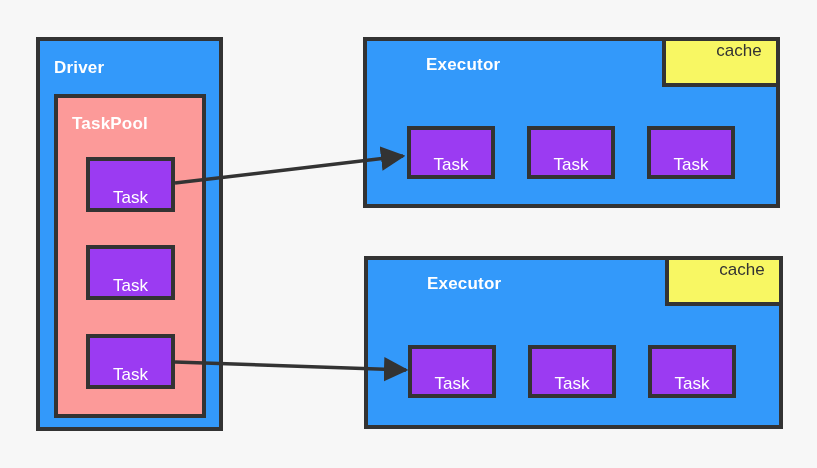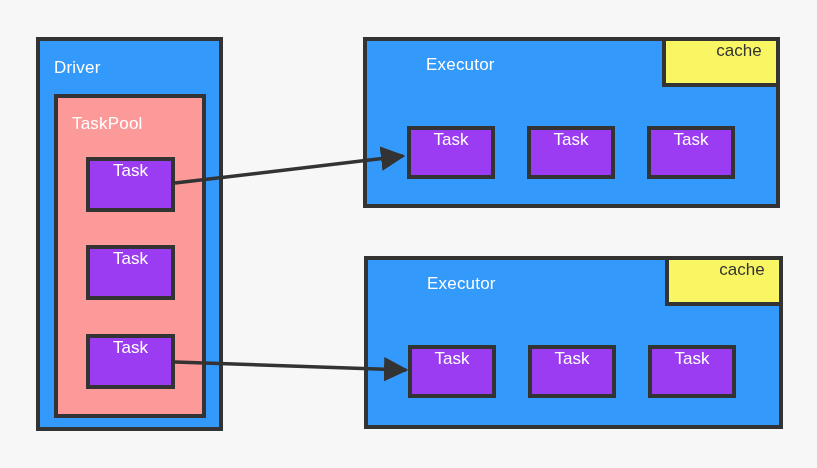--- a/index.html
+++ b/index.html
@@ -30,27 +30,27 @@
   }
   .blue-box   { background: var(--blue); }
   .pink-box   { background: var(--pink); }
   .purple-box { background: var(--purple); }
   .yellow-box { background: var(--yellow); }
 
   .container-label {
     position: absolute;
     color: var(--text_light);
     font-size: 17px;
-    font-weight: 400;
+    font-weight: 700;
     letter-spacing: 0.2px;
     white-space: nowrap;
   }
   .task-box {
     display: flex;
-    align-items: flex-start;
+    align-items: flex-end;
     justify-content: center;
   }
   .task-label {
     color: var(--text_light);
     font-size: 17px;
     font-weight: 400;
   }
   .cache-box {
     display: flex;
     align-items: flex-start;

